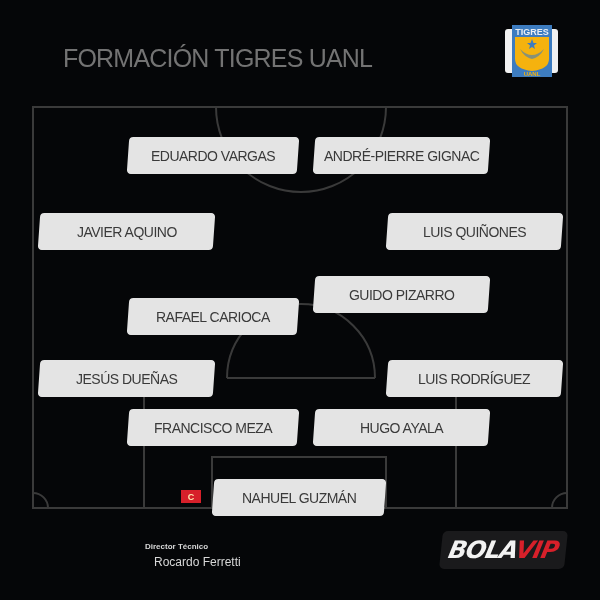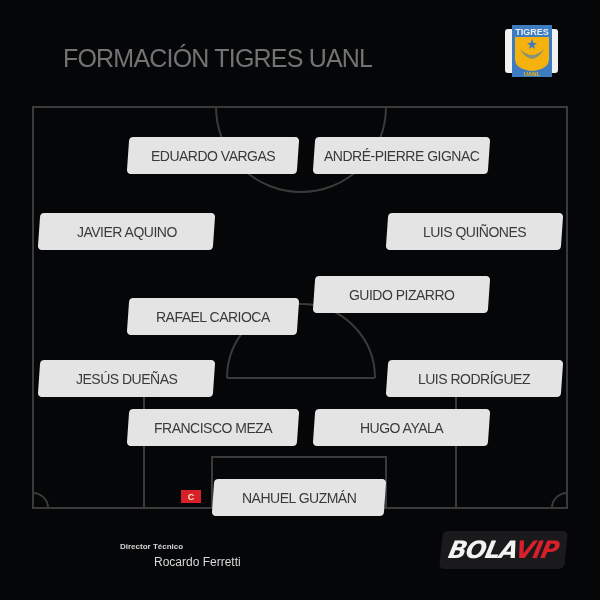--- a/index.html
+++ b/index.html
@@ -4,21 +4,21 @@
 <style>
   html,body{margin:0;padding:0;background:#050608;}
   body{width:600px;height:600px;position:relative;overflow:hidden;font-family:"Liberation Sans",sans-serif;color:#e6e6e6;}
   .title{position:absolute;left:31px;top:44px;font-size:25px;letter-spacing:-0.8px;color:#737373;font-weight:normal;margin-left:32px;}
   .crest{position:absolute;left:505px;top:29px;width:55px;width:53px;height:44px;background:#f2f2f2;border-radius:3px;display:flex;align-items:center;justify-content:center;}
   .crest-inner{width:40px;height:52px;position:relative;}
   .pitch{position:absolute;left:0;top:0;width:600px;height:600px;}
   .card{position:absolute;height:37px;background:#e4e4e4;transform:skewX(-4deg);border-radius:4px;display:flex;align-items:center;justify-content:center;}
   .card span{transform:skewX(4deg);color:#3a3a3a;font-size:14px;letter-spacing:-0.5px;white-space:nowrap;}
   .captain{position:absolute;left:181px;top:490px;width:20px;height:13px;background:#d7202a;display:flex;align-items:center;justify-content:center;font-size:9px;font-weight:bold;color:#ffe9b0;}
-  .dt-label{position:absolute;left:120px;top:542px;font-size:8px;font-weight:bold;color:#d8d8d8;}
+  .dt-label{position:absolute;left:145px;top:542px;font-size:8px;font-weight:bold;color:#d8d8d8;}
   .dt-name{position:absolute;left:130px;top:555px;font-size:12px;color:#d8d8d8;margin-left:24px;}
   .brand{position:absolute;left:441px;top:531px;width:125px;height:38px;background:#1a1a1c;border-radius:5px;transform:skewX(-6deg);display:flex;align-items:center;justify-content:center;}
   .brand-text{transform:skewX(-6deg);font-size:24px;font-weight:900;font-style:italic;letter-spacing:-1px;font-family:"DejaVu Sans",sans-serif;}
   .brand-bola{color:#f2f2f2;}
   .brand-vip{color:#d7202a;}
 </style>
 </head>
 <body>
 
 <div class="title">FORMACIÓN TIGRES UANL</div>

